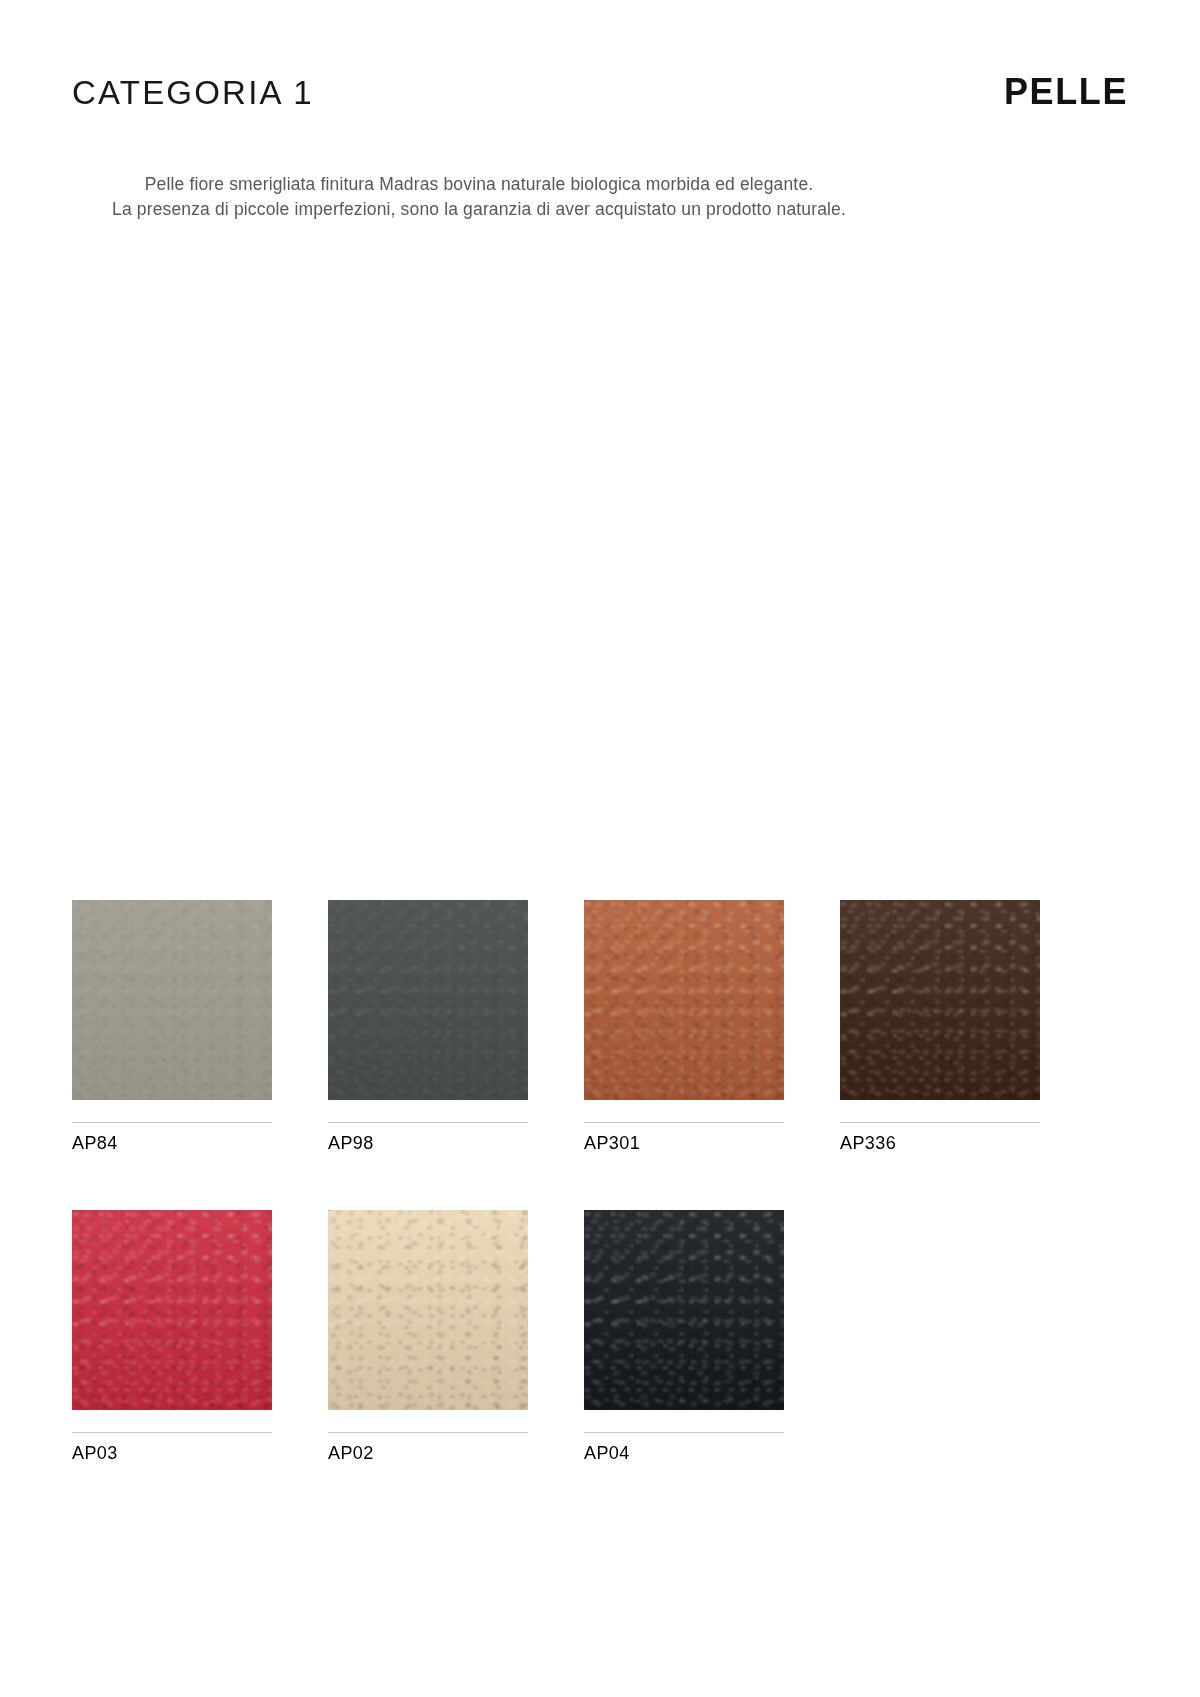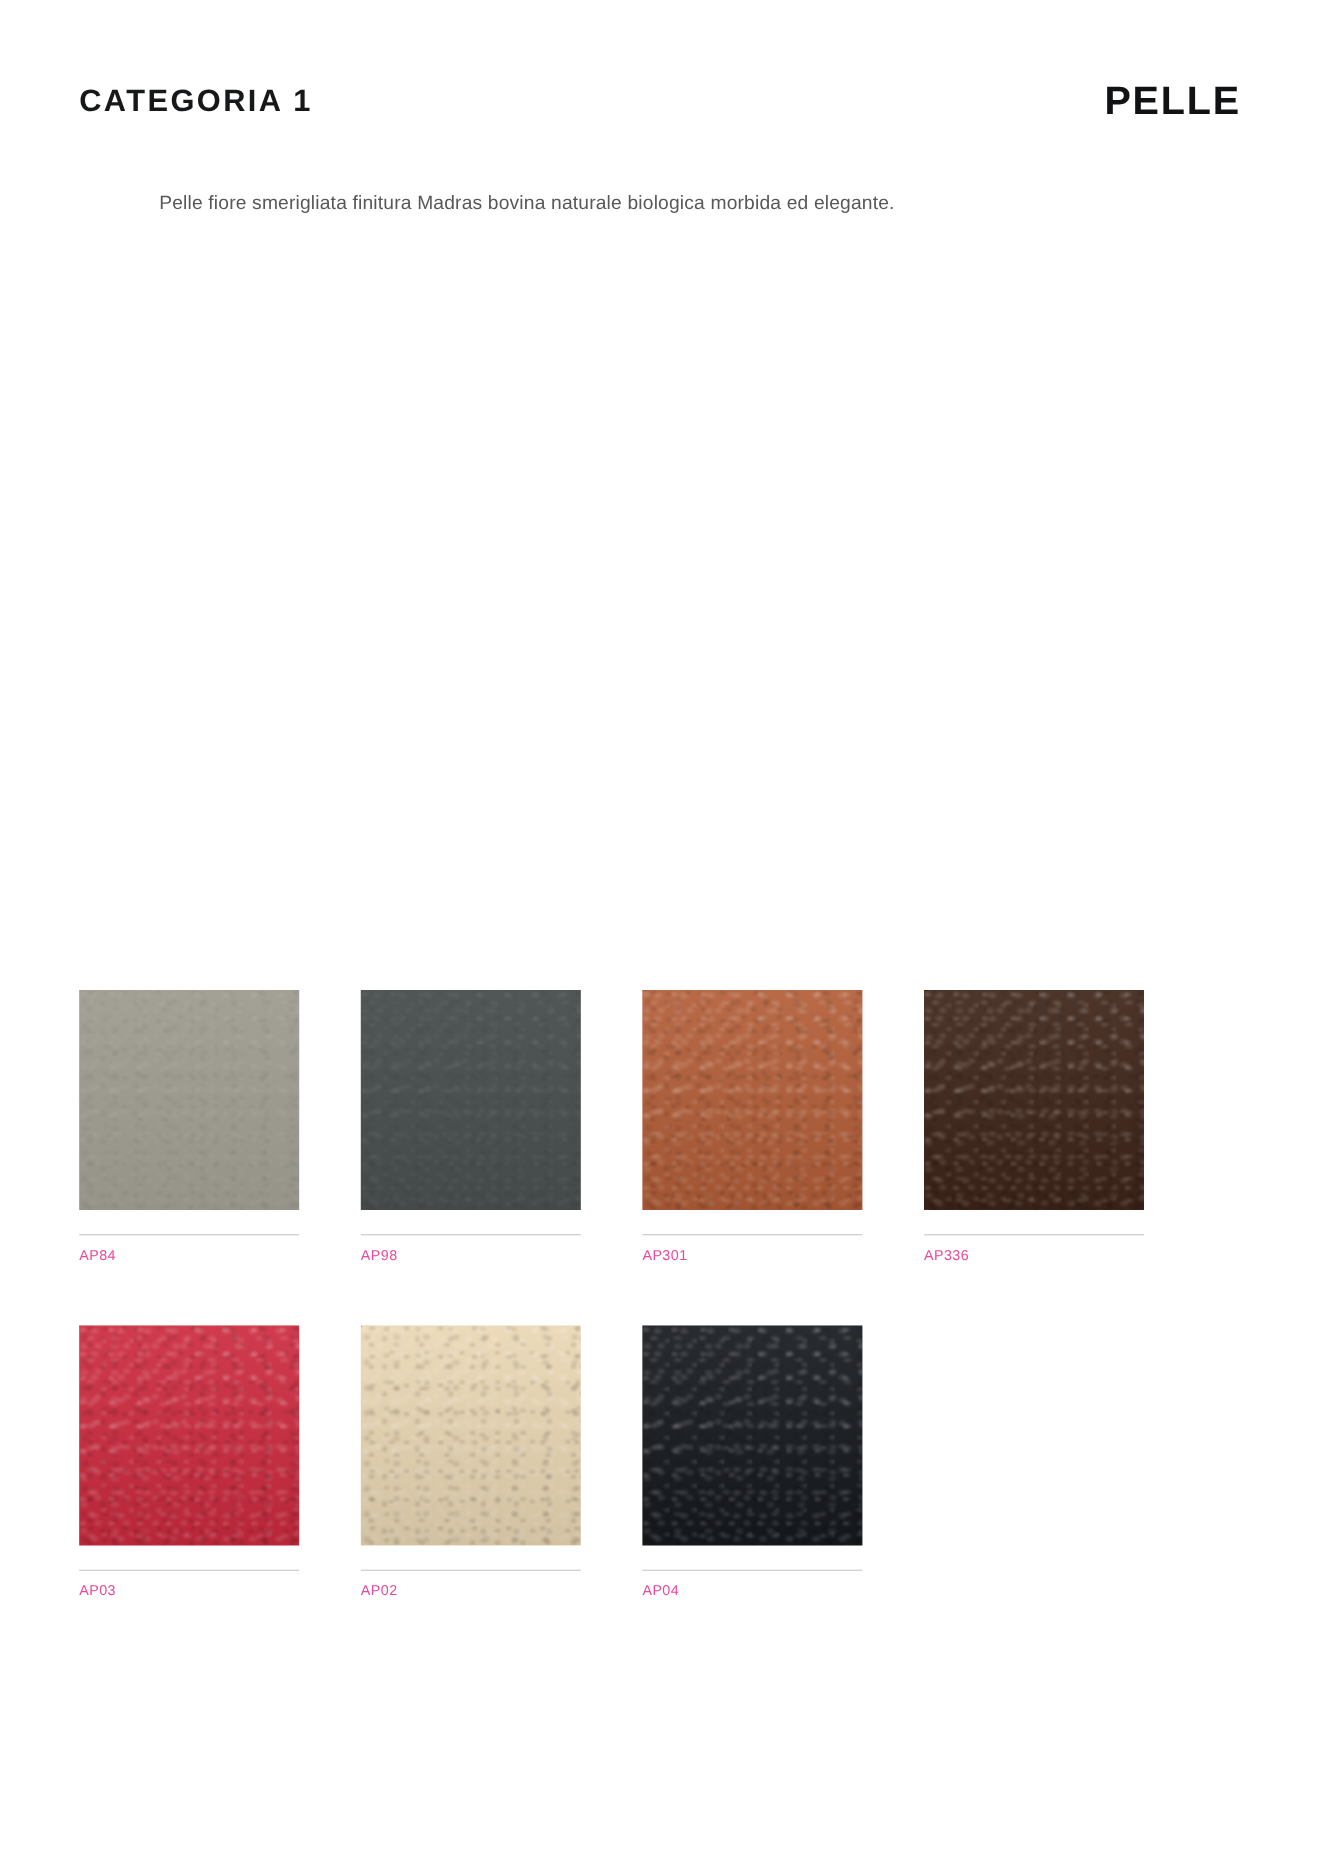--- a/index.html
+++ b/index.html
@@ -30,22 +30,22 @@
     top: 62px;
     left: 72px;
     right: 72px;
     height: 60px;
     display: flex;
     align-items: center;
     justify-content: space-between;
   }
 
   .category-title {
-    font-size: 28px;
-    font-weight: 700;
+    font-size: 33px;
+    font-weight: 400;
     letter-spacing: 2.2px;
     color: #16181a;
     line-height: 1;
     white-space: nowrap;
   }
 
   .material-title {
     font-size: 36px;
     font-weight: 700;
     letter-spacing: 1.6px;
@@ -157,39 +157,40 @@
 
   .swatch-rule {
     margin-top: 22px;
     width: 200px;
     height: 1px;
     background: #c8c8c8;
   }
 
   .swatch-code {
     margin-top: 11px;
-    font-size: 13px;
+    font-size: 18px;
     font-weight: 400;
     letter-spacing: 0.4px;
-    color: #ec4899;
+    color: #000000;
     line-height: 1;
   }
 </style>
 </head>
 <body>
 
 <div class="page">
 
   <div class="header">
     <div class="category-title">CATEGORIA 1</div>
     <div class="material-title">PELLE</div>
   </div>
 
   <div class="description">
     <div class="description-line">Pelle fiore smerigliata finitura Madras bovina naturale biologica morbida ed elegante.</div>
+    <div class="description-line">La presenza di piccole imperfezioni, sono la garanzia di aver acquistato un prodotto naturale.</div>
   </div>
 
   <div class="swatch-grid">
       <div class="swatch-cell">
         <div class="swatch-chip grain-soft" style="background-color: rgb(158, 155, 144);"></div>
         <div class="swatch-rule"></div>
         <div class="swatch-code">AP84</div>
       </div>
       <div class="swatch-cell">
         <div class="swatch-chip grain-soft" style="background-color: rgb(72, 77, 78);"></div>

